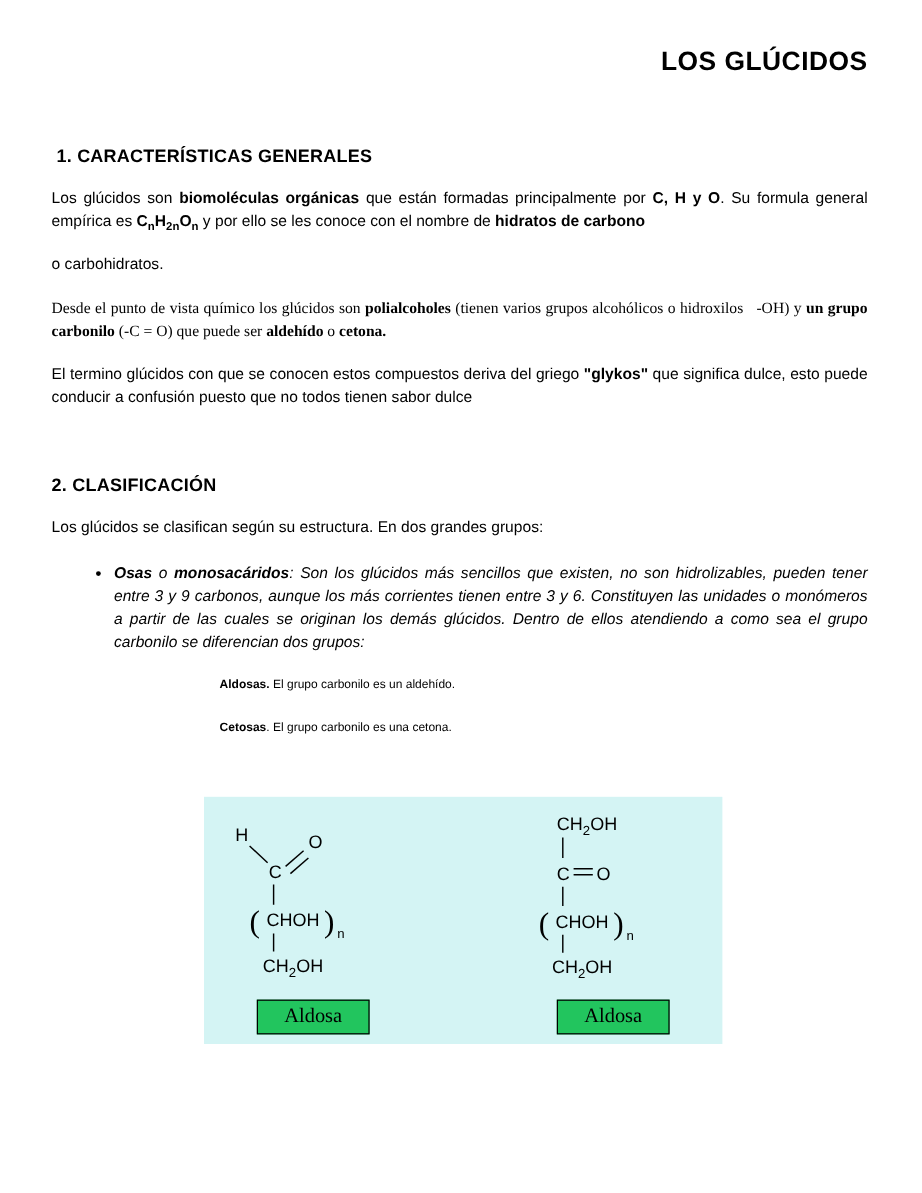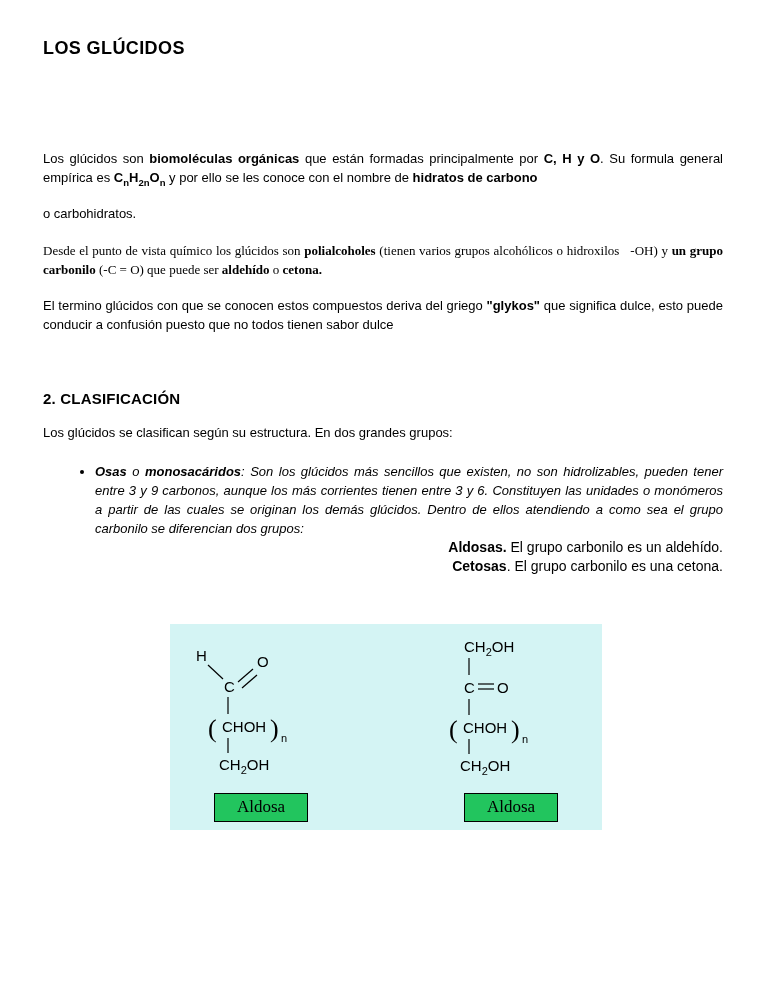--- a/index.html
+++ b/index.html
@@ -6,25 +6,25 @@
   html, body { background: #ffffff; }
   body {
     width: 768px; height: 994px;
     font-family: "Liberation Sans", sans-serif;
     color: #000;
     overflow: hidden;
   }
   .page { padding: 38px 45px 0 43px; }
 
   .title {
-    text-align: left;
-    font-size: 18px;
+    text-align: right;
+    font-size: 22px;
     font-weight: bold;
     letter-spacing: 0.4px;
-    margin-bottom: 90px;
+    margin-bottom: 58px;
   }
   .h2 {
     font-size: 15px;
     font-weight: bold;
     letter-spacing: 0.2px;
   }
   .h2.s1 { margin-left: 4px; margin-bottom: 16px; }
   .h2.s2 { margin-top: 56px; margin-bottom: 16px; }
 
   p.body {
@@ -45,23 +45,24 @@
     font-style: italic;
   }
   ul.main-list li {
     font-size: 13px;
     line-height: 19px;
     text-align: justify;
   }
 
   p.def {
     margin-left: 140px;
-    font-size: 14px;
+    margin-top: 17px;
+    font-size: 10px;
     line-height: 19px;
-    text-align: right;
+    text-align: left;
   }
 
   .figure {
     width: 432px;
     height: 206px;
     margin: 48px 0 0 127px;
     display: flex;
     justify-content: space-between;
     padding: 10px 16px 8px 16px;
   }
@@ -85,20 +86,21 @@
   .chem-svg .subsc { font-size: 11px; fill: #000; }
   .chem-svg .bond { stroke: #000; stroke-width: 1.2; }
 </style>
 </head>
 <body>
 
 <div class="page">
 
   <h1 class="title">LOS GLÚCIDOS</h1>
 
+  <h2 class="h2 s1">1. CARACTERÍSTICAS GENERALES</h2>
 
   <p class="body"><span>Los glúcidos son </span><span class="b">biomoléculas orgánicas</span><span> que están formadas principalmente por </span><span class="b">C, H y O</span><span>. Su formula general empírica es </span><span class="b">C</span><sub class="b">n</sub><span class="b">H</span><sub class="b">2n</sub><span class="b">O</span><sub class="b">n</sub><span> y por ello se les conoce con el nombre de </span><span class="b">hidratos de carbono</span></p>
   <p class="body after-break"><span>o carbohidratos.</span></p>
   <p class="body para-gap"><span>Desde el punto de vista químico los glúcidos son </span><span class="b">polialcoholes</span><span> (tienen varios grupos alcohólicos o hidroxilos&nbsp;&nbsp; -OH) y </span><span class="b">un grupo carbonilo</span><span> (-C = O) que puede ser </span><span class="b">aldehído</span><span> o </span><span class="b">cetona.</span></p>
   <p class="body after-break"><span>El termino glúcidos con que se conocen estos compuestos deriva del griego </span><span class="b">"glykos"</span><span> que significa dulce, esto puede conducir a confusión puesto que no todos tienen sabor dulce</span></p>
 
   <h2 class="h2 s2">2. CLASIFICACIÓN</h2>
 
   <p class="body"><span>Los glúcidos se clasifican según su estructura. En dos grandes grupos:</span></p>
 

